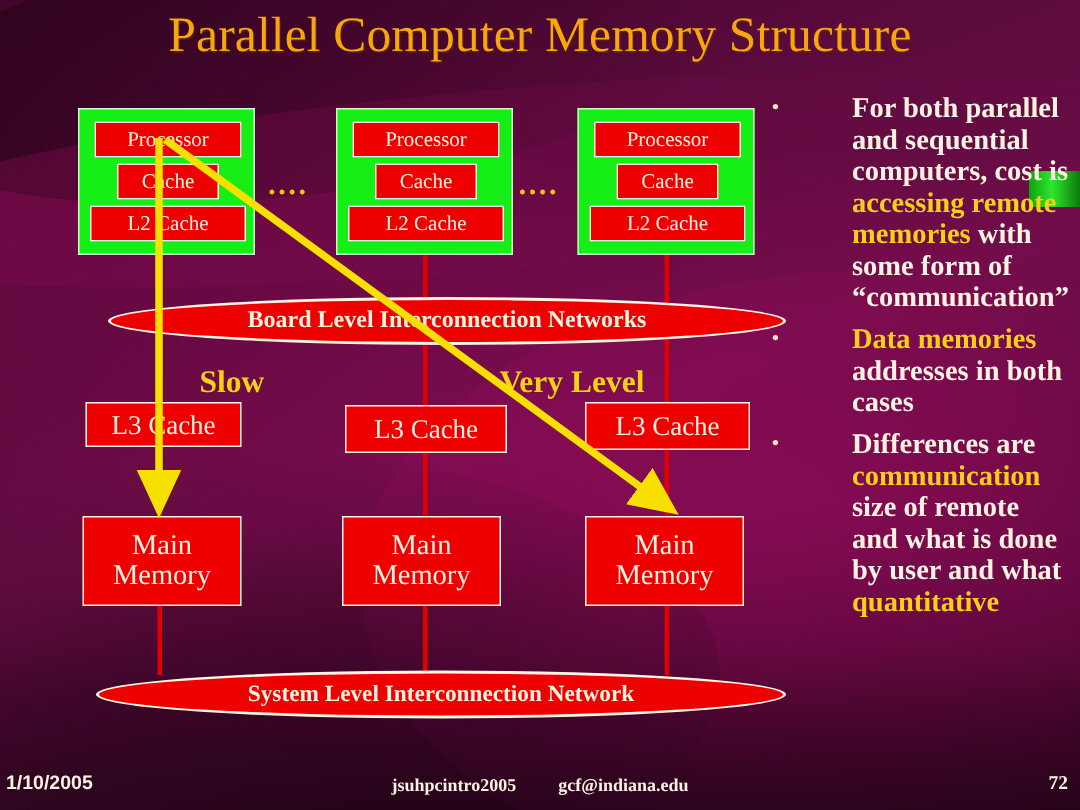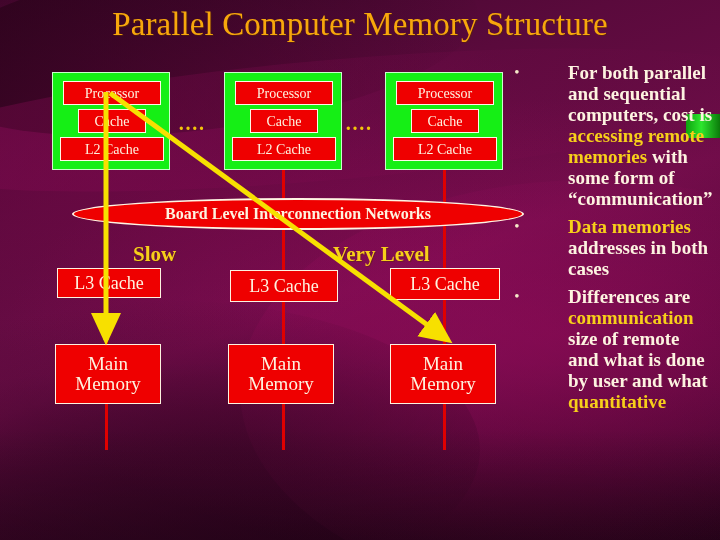--- a/index.html
+++ b/index.html
@@ -182,20 +182,23 @@
   </div>
   <div class="redbox two-line" style="left:228px;top:344px;width:104px;height:58px;">
     <span>Main</span>
     <span>Memory</span>
   </div>
   <div class="redbox two-line" style="left:390px;top:344px;width:104px;height:58px;">
     <span>Main</span>
     <span>Memory</span>
   </div>
 
+  <div class="ellipse" style="left:64px;top:447px;width:456px;height:28px;font-size:15.5px;">
+    <span>System Level Interconnection Network</span>
+  </div>
 
   <svg class="arrows" viewBox="0 0 720 540">
     <defs>
       <marker id="yarrow" markerWidth="7" markerHeight="7" refX="5.4" refY="3" orient="auto">
         <path d="M0,0 L6.5,3 L0,6 z" fill="#f7e000"></path>
       </marker>
     </defs>
     <line x1="106" y1="92" x2="106" y2="340" stroke="#f7e000" stroke-width="5" marker-end="url(#yarrow)"></line>
     <line x1="110" y1="93" x2="448" y2="340" stroke="#f7e000" stroke-width="5" marker-end="url(#yarrow)"></line>
   </svg>
@@ -218,14 +221,21 @@
 
     <div class="bullet">
       <div class="bdot">•</div>
       <div class="btxt">
         <span>Differences are </span><span class="hl">communication</span><span> size of remote and what is done by user and what </span><span class="hl">quantitative</span>
       </div>
     </div>
 
   </div>
 
+  <div id="footer">
+    <div id="f-date">1/10/2005</div>
+    <div id="f-mid">
+      <span>jsuhpcintro2005</span><span>gcf@indiana.edu</span>
+    </div>
+    <div id="f-page">72</div>
+  </div>
 
 </div>
 
 </body></html>

